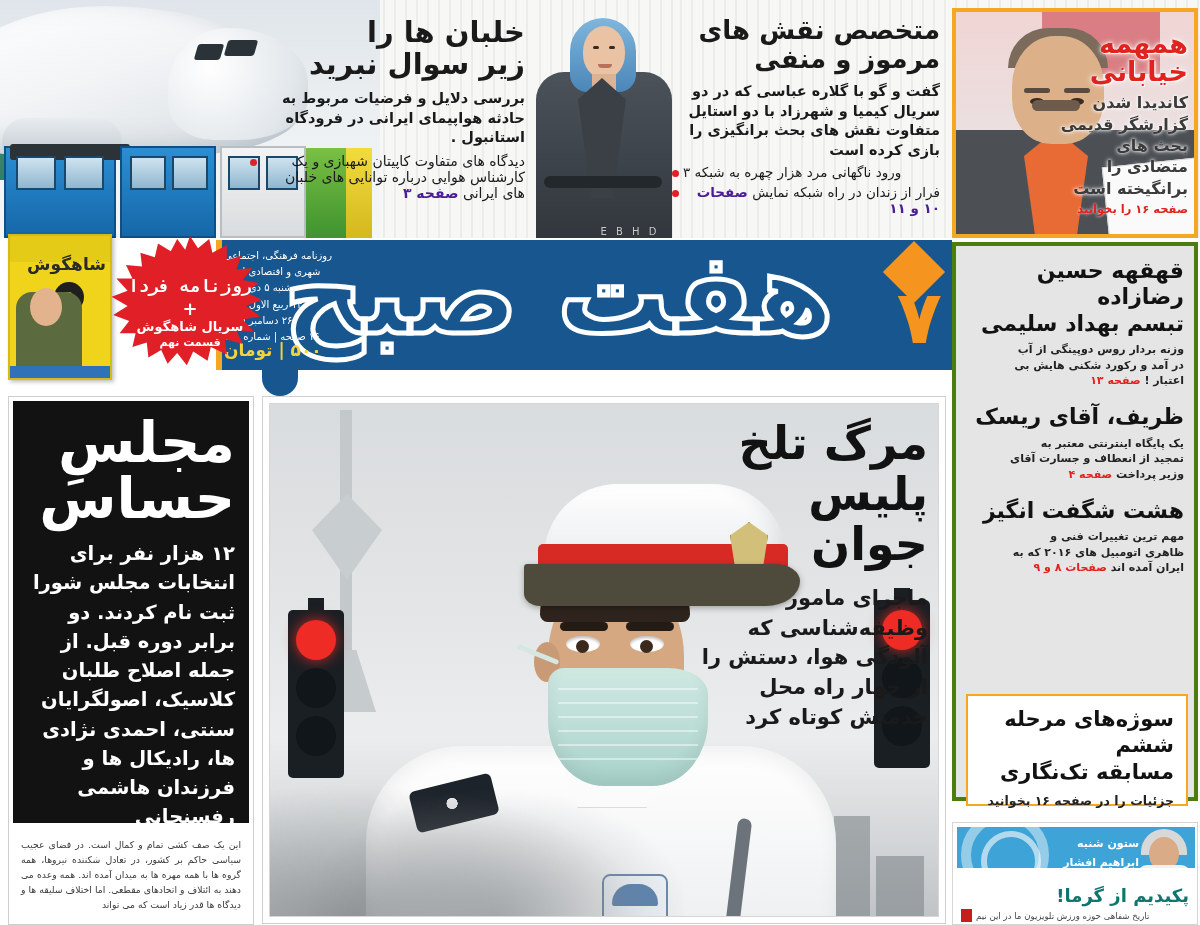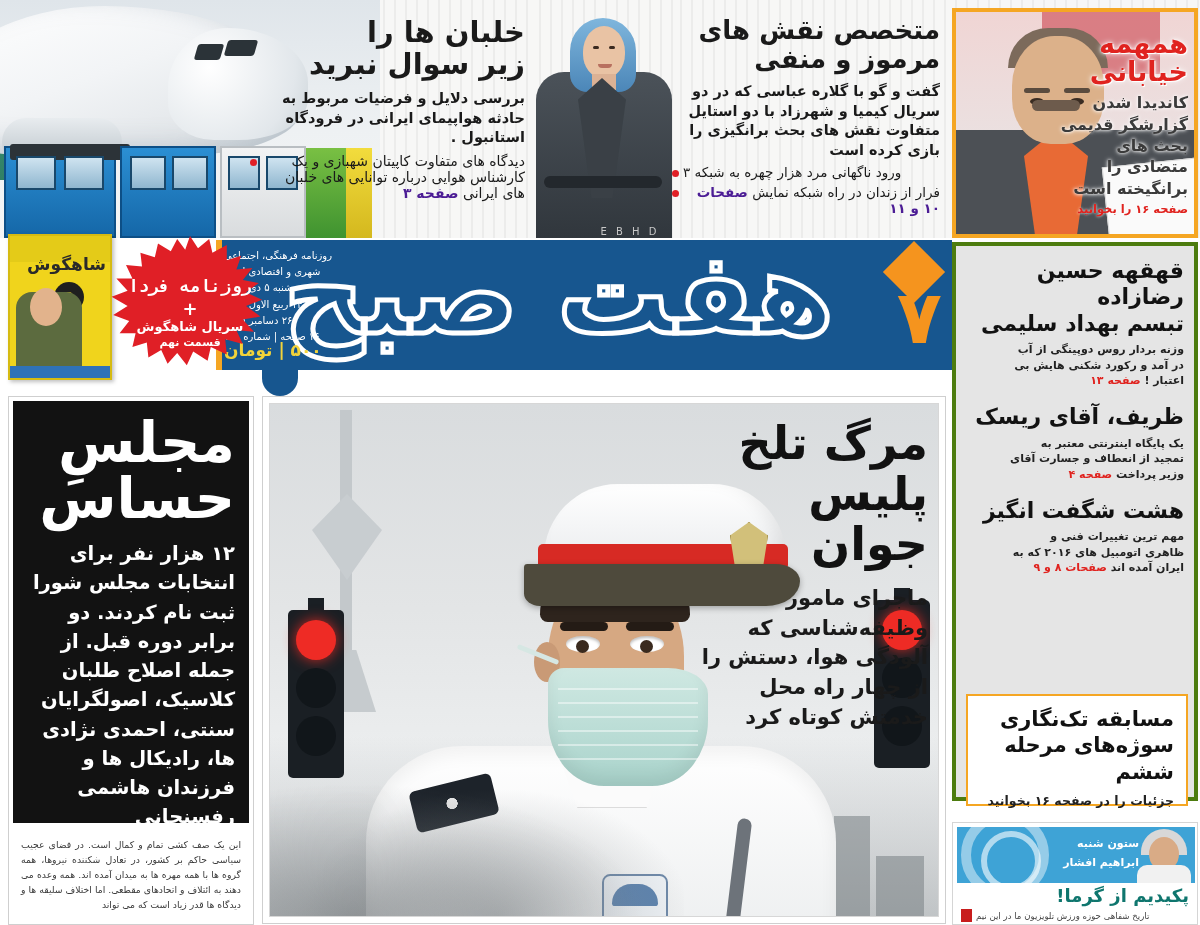--- a/index.html
+++ b/index.html
@@ -223,21 +223,21 @@
   .rc-h{font-size:22px;font-weight:bold;line-height:1.2;color:#121212;}
   .rc-d{font-size:11px;font-weight:bold;line-height:1.4;color:#222;margin-top:5px;margin-left:44px;}
   .rc-ref{color:#e0231f;font-weight:bold;}
   .rc-white{position:absolute;left:10px;top:448px;width:222px;height:112px;background:#fff;
     border:2px solid #f5a623;padding:10px 12px;text-align:right;}
   .rcw-h{font-size:21px;font-weight:bold;line-height:1.26;color:#121212;}
   .rcw-d{font-size:12.5px;font-weight:bold;color:#222;margin-top:8px;}
 
   
   .rc-blue-box{position:absolute;left:0;top:580px;width:246px;height:103px;background:#fff;border:1px solid #d5d5d5;}
-  .rcb-banner{position:absolute;left:4px;top:4px;width:238px;height:56px;background:#3ea3d6;overflow:hidden;}
+  .rcb-banner{position:absolute;left:4px;top:4px;width:238px;height:41px;background:#3ea3d6;overflow:hidden;}
   .rcb-rings{position:absolute;left:4px;top:-16px;width:88px;height:88px;border-radius:50%;
     border:10px solid rgba(255,255,255,.45);}
   .rcb-rings:after{content:"";position:absolute;left:10px;top:10px;width:48px;height:48px;border-radius:50%;
     border:6px solid rgba(255,255,255,.6);}
   .rcb-names{position:absolute;right:56px;top:8px;text-align:right;color:#fff;font-size:11px;line-height:1.7;font-weight:bold;}
   .rcb-av{position:absolute;right:2px;top:0;width:58px;height:56px;overflow:hidden;}
   .av-hair{position:absolute;left:6px;top:2px;width:46px;height:26px;background:#d8d8d8;border-radius:24px 24px 0 0;}
   .av-face{position:absolute;left:14px;top:10px;width:30px;height:34px;background:#d9ab86;border-radius:50%;}
   .av-body{position:absolute;left:2px;top:38px;width:54px;height:20px;background:#f1f1f1;border-radius:10px 10px 0 0;}
   .rcb-head{position:absolute;right:8px;top:62px;font-size:18px;font-weight:bold;color:#0f766e;}
@@ -501,22 +501,22 @@
       <div class="rc-item" style="padding-top:16px;">
         <div class="rc-h">هشت شگفت انگیز</div>
         <div class="rc-d">
           <span>مهم ترین تغییرات فنی و ظاهری اتومبیل های ۲۰۱۶ که به ایران آمده اند</span>
           <span class="rc-ref">صفحات ۸ و ۹</span>
         </div>
       </div>
 
       <div class="rc-white">
         <div class="rcw-h">
+          <div>سوژه‌های مرحله ششم</div>
           <div>مسابقه تک‌نگاری</div>
-          <div>سوژه‌های مرحله ششم</div>
         </div>
         <div class="rcw-d">جزئیات را در صفحه ۱۶ بخوانید</div>
       </div>
     </div>
 
     <div class="rc-blue-box">
       <div class="rcb-banner">
         <div class="rcb-rings"></div>
         <div class="rcb-names">
           <div>ستون شنبه</div>

